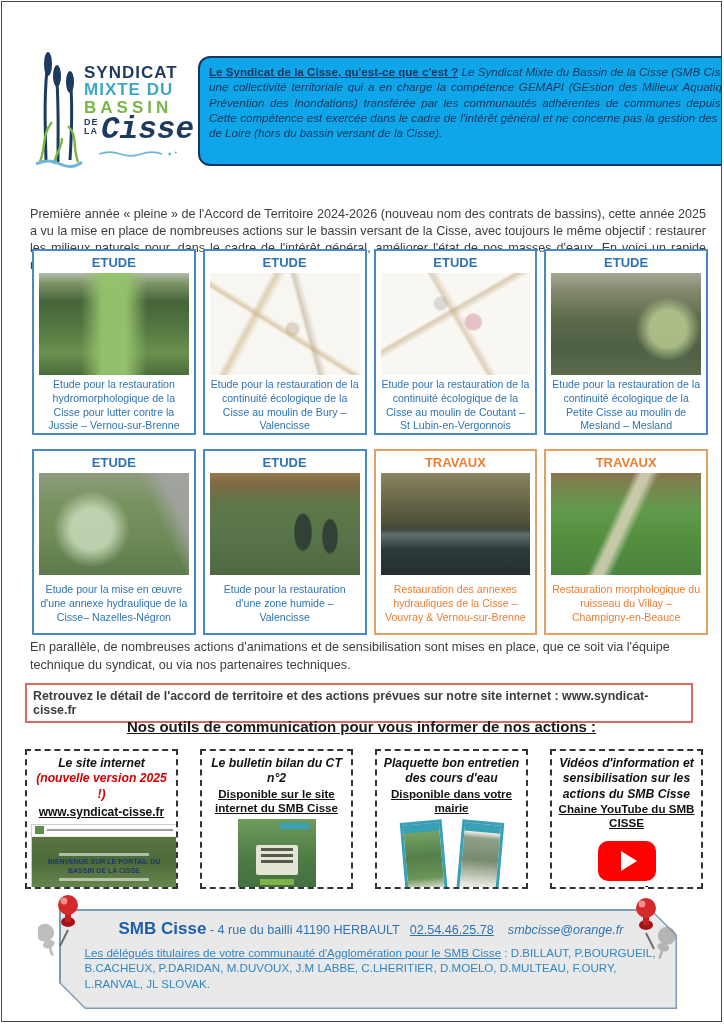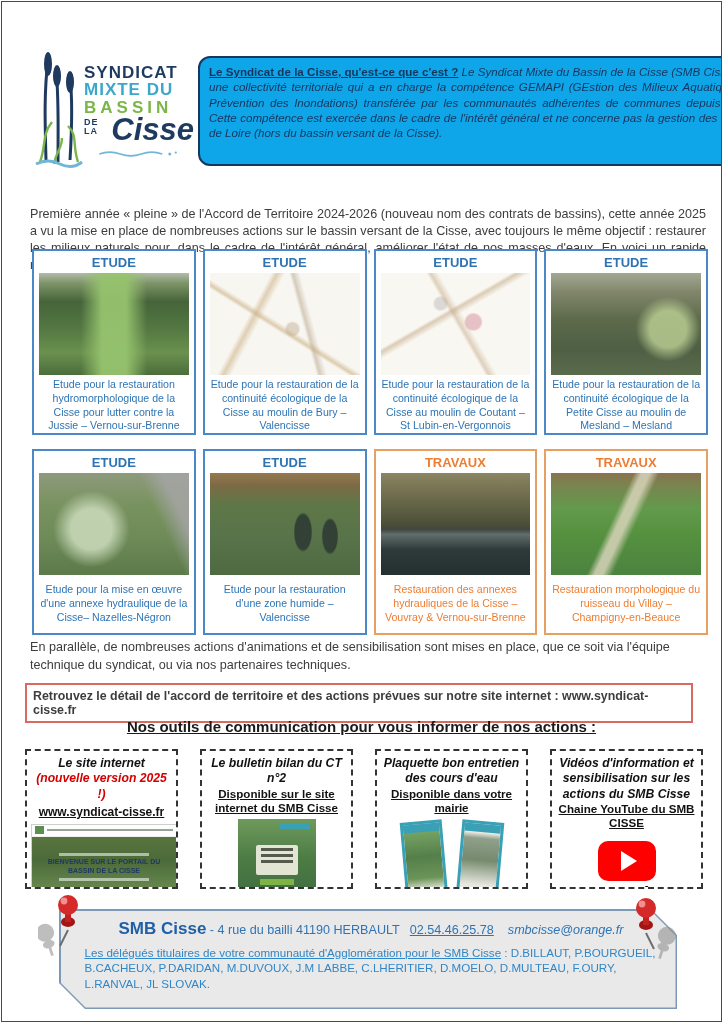--- a/index.html
+++ b/index.html
@@ -8,21 +8,21 @@
 
   
   .logo { position:absolute; left:30px; top:40px; width:162px; height:136px; display:flex; }
   .logo-reeds { width:52px; height:128px; flex:none; }
   .logo-text { padding-top:22px; line-height:1.02; }
   .lg1 { font-size:17px; font-weight:bold; letter-spacing:1px; color:#1e3a5f; }
   .lg2 { font-size:17px; font-weight:bold; letter-spacing:1px; color:#3ba7c9; }
   .lg3 { font-size:17px; font-weight:bold; letter-spacing:4px; color:#7ab648; }
   .lg4-row { display:flex; align-items:flex-end; }
   .lg4 { font-size:9px; font-weight:bold; color:#1e3a5f; letter-spacing:1px; padding-bottom:8px; }
-  .lg5 { font-family:Liberation Sans, sans-serif; font-style:italic; font-weight:bold; font-size:31px; color:#1e3a5f; margin-left:2px; line-height:.9; }
+  .lg5 { font-family:Liberation Mono, monospace; font-style:italic; font-weight:bold; font-size:31px; color:#1e3a5f; margin-left:2px; line-height:.9; }
   .logo-wave { height:6px; margin-top:1px; }
 
   
   .info-box { position:absolute; left:196px; top:54px; width:568px; height:110px; background:#0ea5e9; border:2px solid #17375e; border-radius:12px; padding:6px 9px; color:#17365d; font-size:11.6px; line-height:1.32; font-style:italic; text-align:justify; }
   .info-title { font-style:normal; font-weight:bold; text-decoration:underline; }
 
   
   .intro-p { position:absolute; left:28px; top:204px; width:676px; font-size:12.6px; color:#3d3d3d; line-height:1.35; text-align:justify; }
   .parallel-p { position:absolute; left:28px; top:637px; width:676px; font-size:12.6px; color:#3d3d3d; line-height:1.4; }
 

